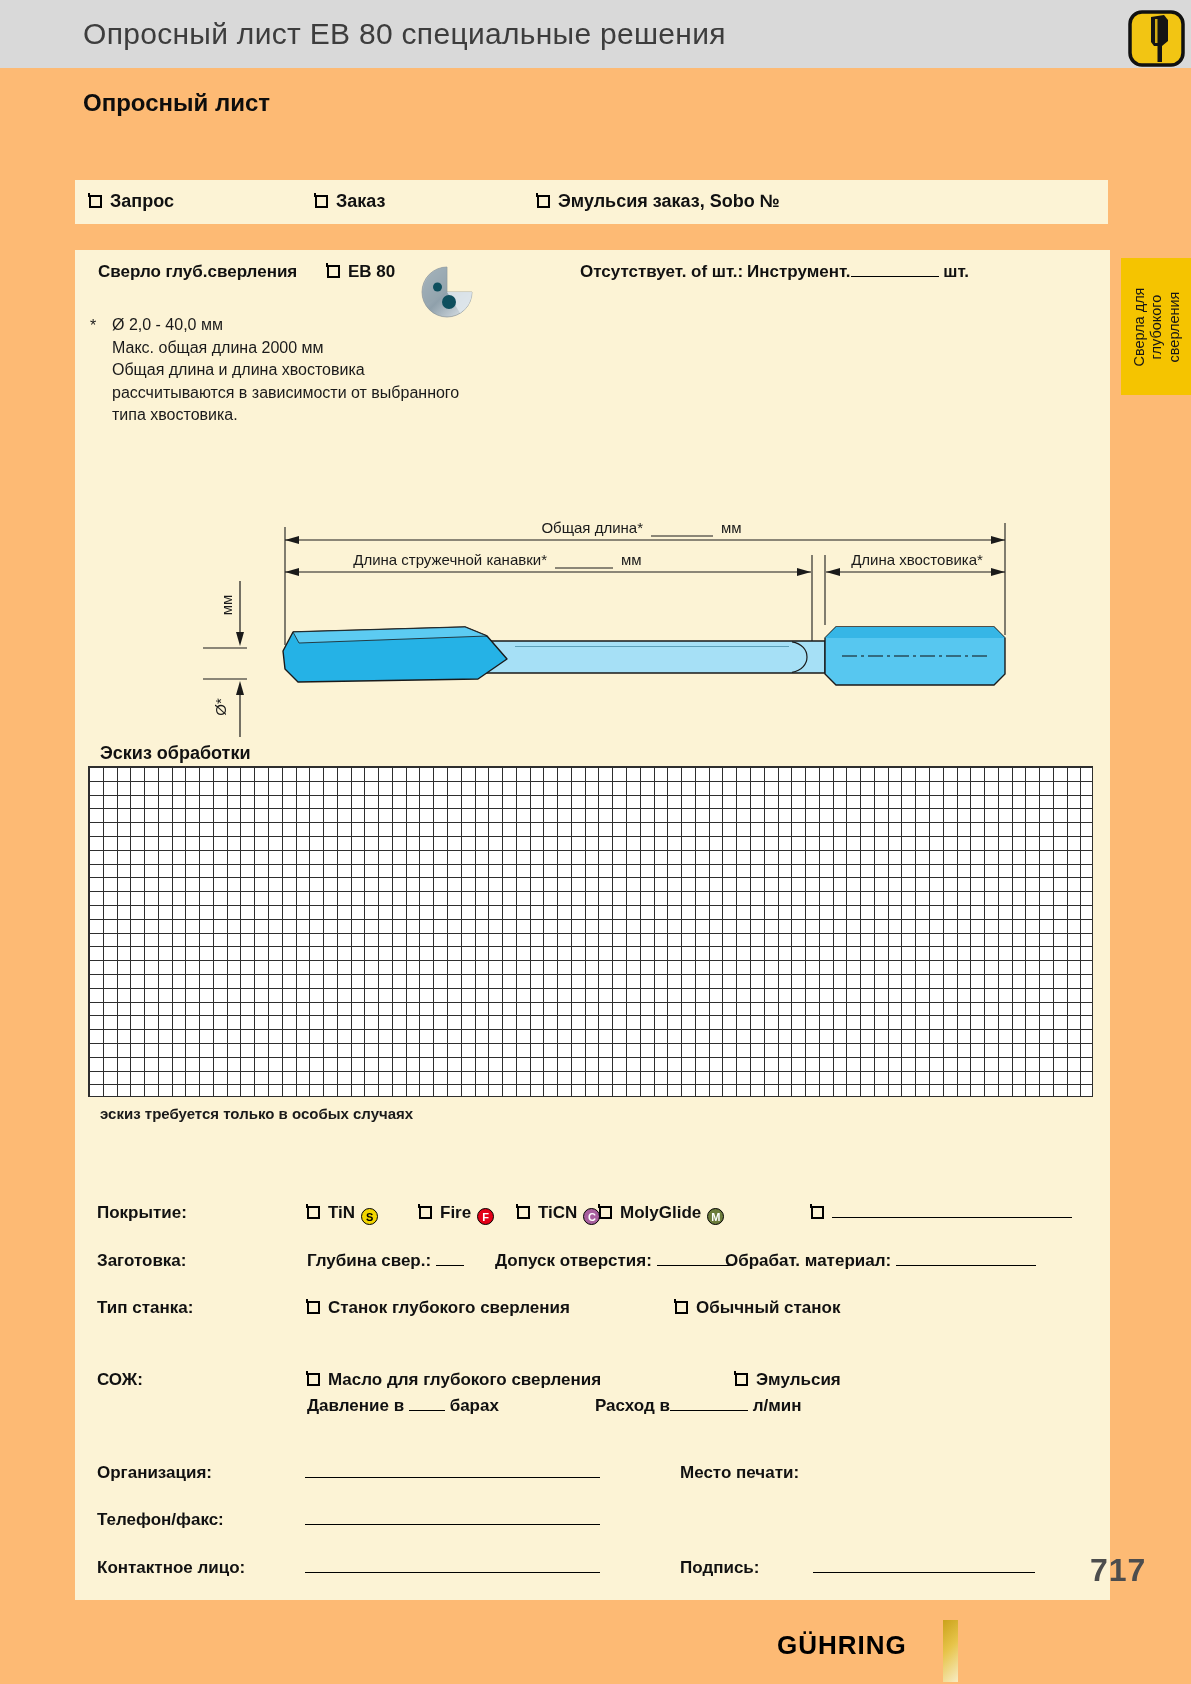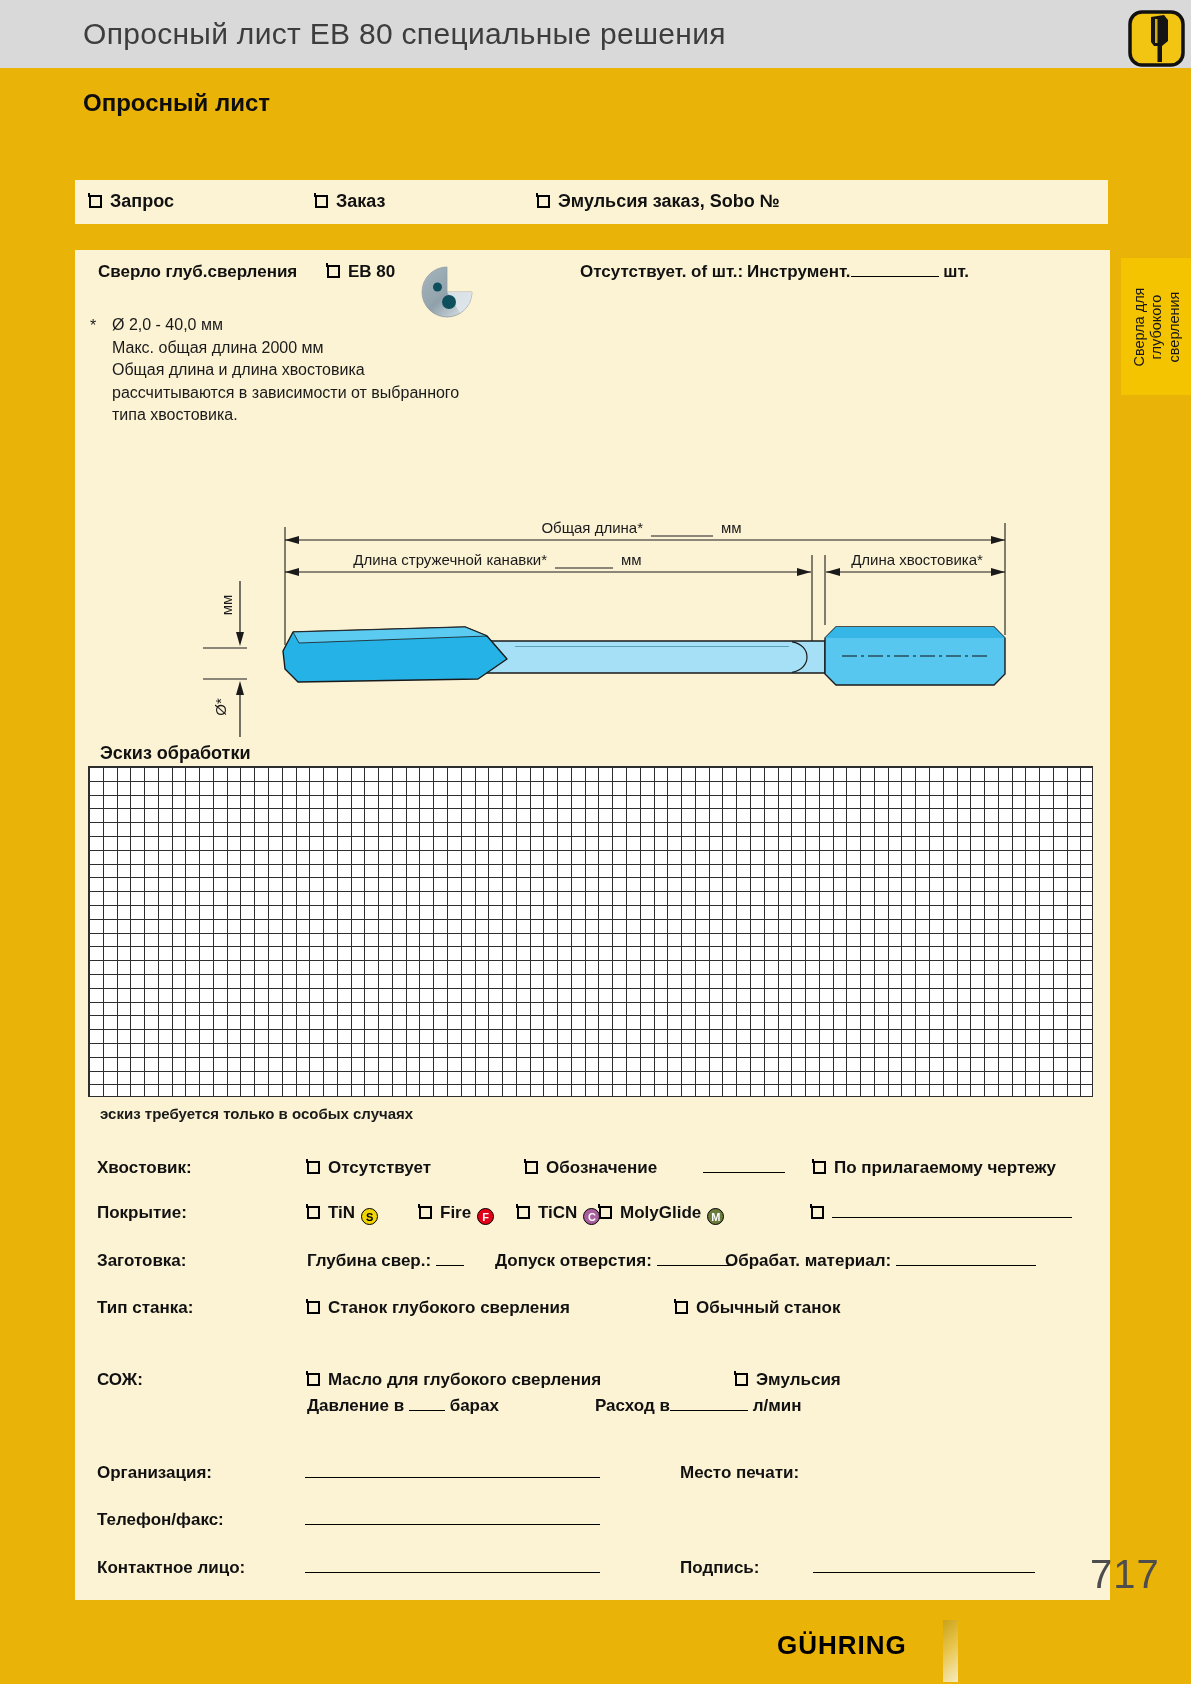--- a/index.html
+++ b/index.html
@@ -1,17 +1,17 @@
 <!DOCTYPE html>
 <html><head>
 <meta charset="utf-8">
 <style>
   * { margin:0; padding:0; box-sizing:border-box; }
   body { width:1191px; height:1684px; background:#ffffff; font-family:"Liberation Sans", sans-serif; color:#111; }
-  .page { position:relative; width:1191px; height:1684px; background:#eab308; overflow:hidden; }
+  .page { position:relative; width:1191px; height:1684px; background:#fdba74; overflow:hidden; }
   .abs { position:absolute; }
 
   
   .topbar { position:absolute; left:0; top:0; width:1191px; height:68px; background:#d9d9d9; }
   .topbar-title { position:absolute; left:83px; top:17px; font-size:30px; font-weight:300; color:#3d3d3d; letter-spacing:.3px; }
   .corner-icon { position:absolute; left:1128px; top:10px; width:57px; height:57px; }
 
   .intro { position:absolute; left:83px; top:86px; font-size:24px; font-weight:bold; line-height:33px; color:#0d0d0d; }
 
   .orderbar { position:absolute; left:75px; top:180px; width:1033px; height:44px; background:#fcf3d5; font-size:18px; font-weight:bold; }
@@ -47,21 +47,21 @@
            font-size:11px; font-weight:bold; text-align:center; line-height:16px; margin-left:6px; vertical-align:-3px; }
 
   .side-tab { position:absolute; left:1121px; top:258px; width:70px; height:137px; background:#f5c400; }
   .side-tab-inner { position:absolute; left:-33.5px; top:33.5px; width:137px; height:70px; transform:rotate(-90deg);
                     display:flex; flex-direction:column; justify-content:center; text-align:center;
                     font-size:14.5px; line-height:17.5px; color:#161616; }
 
   .brand { position:absolute; left:777px; top:1630px; font-size:26px; font-weight:bold; letter-spacing:1px; color:#000; }
   .gold-bar { position:absolute; left:943px; top:1620px; width:15px; height:62px;
               background:linear-gradient(135deg,#caa21a 0%, #e7c44a 45%, #f7ecc4 100%); }
-  .page-num { position:absolute; left:1090px; top:1552px; font-size:40px; font-weight:400; color:#4d4d4d; letter-spacing:1px; }
+  .page-num { position:absolute; left:1090px; top:1552px; font-size:32px; font-weight:700; color:#4d4d4d; letter-spacing:1px; }
 
   svg text { font-family:"Liberation Sans", sans-serif; }
   .dim { font-size:15px; fill:#1a1a1a; }
   .dln { stroke:#1a1a1a; stroke-width:1.2; }
 </style>
 </head>
 <body>
 
 <div class="page">
 
@@ -178,27 +178,20 @@
         <path d="M641,152 H799 L810,163 V199 L799,210 H641 L630,199 V163 Z" fill="#57C7F0" stroke="#1a1a1a" stroke-width="1.4"></path>
         <path d="M641,152 H799 L810,163 H630 Z" fill="#36B6E6"></path>
         <line x1="647" y1="181" x2="793" y2="181" stroke="#111" stroke-width="1.1" stroke-dasharray="15 4 3 4"></line>
       </g>
     </svg>
 
     <div class="sketch-heading">Эскиз обработки</div>
     <div class="sketch-grid"></div>
     <div class="sketch-note">эскиз требуется только в особых случаях</div>
 
-    <div class="frow" style="top:908px">
-      <span style="left:22px">Хвостовик:</span>
-      <span style="left:232px"><span class="cb"></span><span>Отсутствует</span></span>
-      <span style="left:450px"><span class="cb"></span><span>Обозначение</span></span>
-      <span style="left:628px"><span class="blank" style="width:82px"></span></span>
-      <span style="left:738px"><span class="cb"></span><span>По прилагаемому чертежу</span></span>
-    </div>
 
     <div class="frow" style="top:953px">
       <span style="left:22px">Покрытие:</span>
       <span style="left:232px"><span class="cb"></span><span>TiN</span><span class="badge" style="background:#F2D500;color:#000">S</span></span>
       <span style="left:344px"><span class="cb"></span><span>Fire</span><span class="badge" style="background:#E30018;color:#fff">F</span></span>
       <span style="left:442px"><span class="cb"></span><span>TiCN</span><span class="badge" style="background:#A85F9E;color:#fff">C</span></span>
       <span style="left:524px"><span class="cb"></span><span>MolyGlide</span><span class="badge" style="background:#6C7C3C;color:#fff">M</span></span>
       <span style="left:736px"><span class="cb"></span><span class="blank" style="width:240px"></span></span>
     </div>
 

